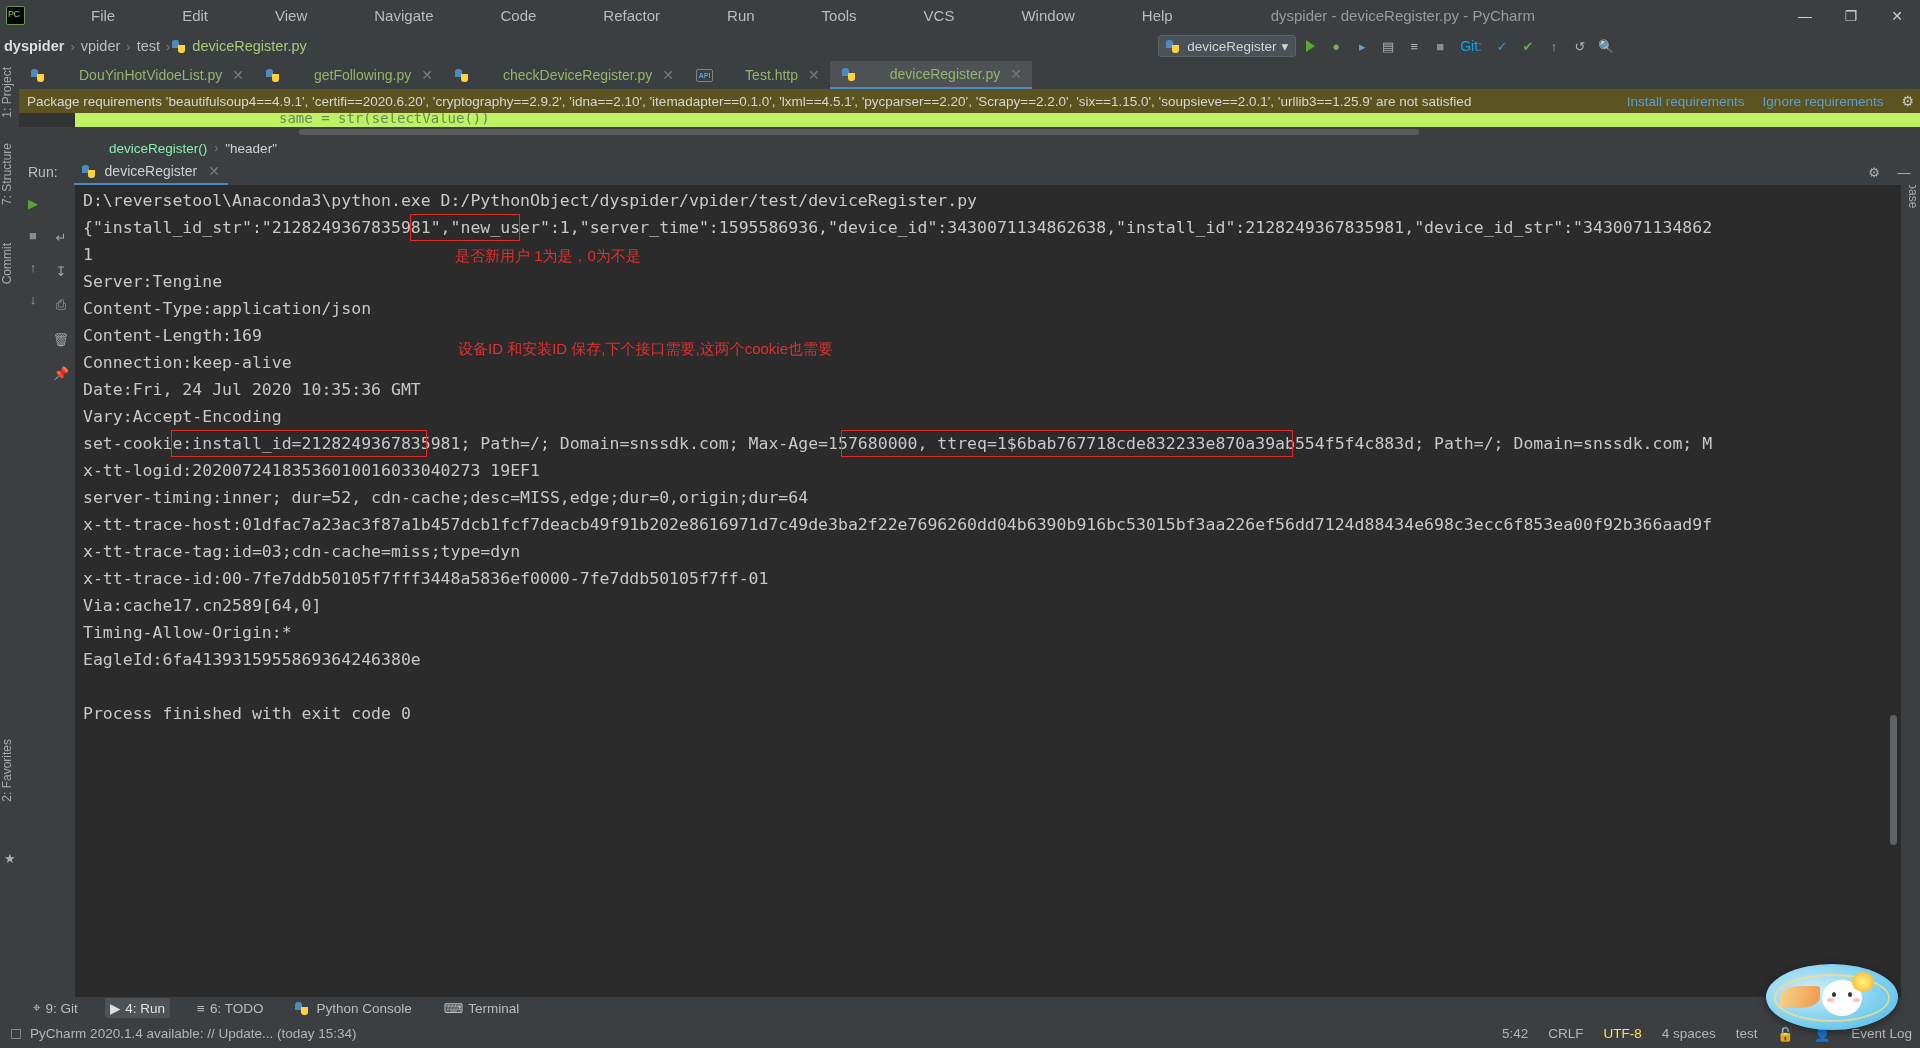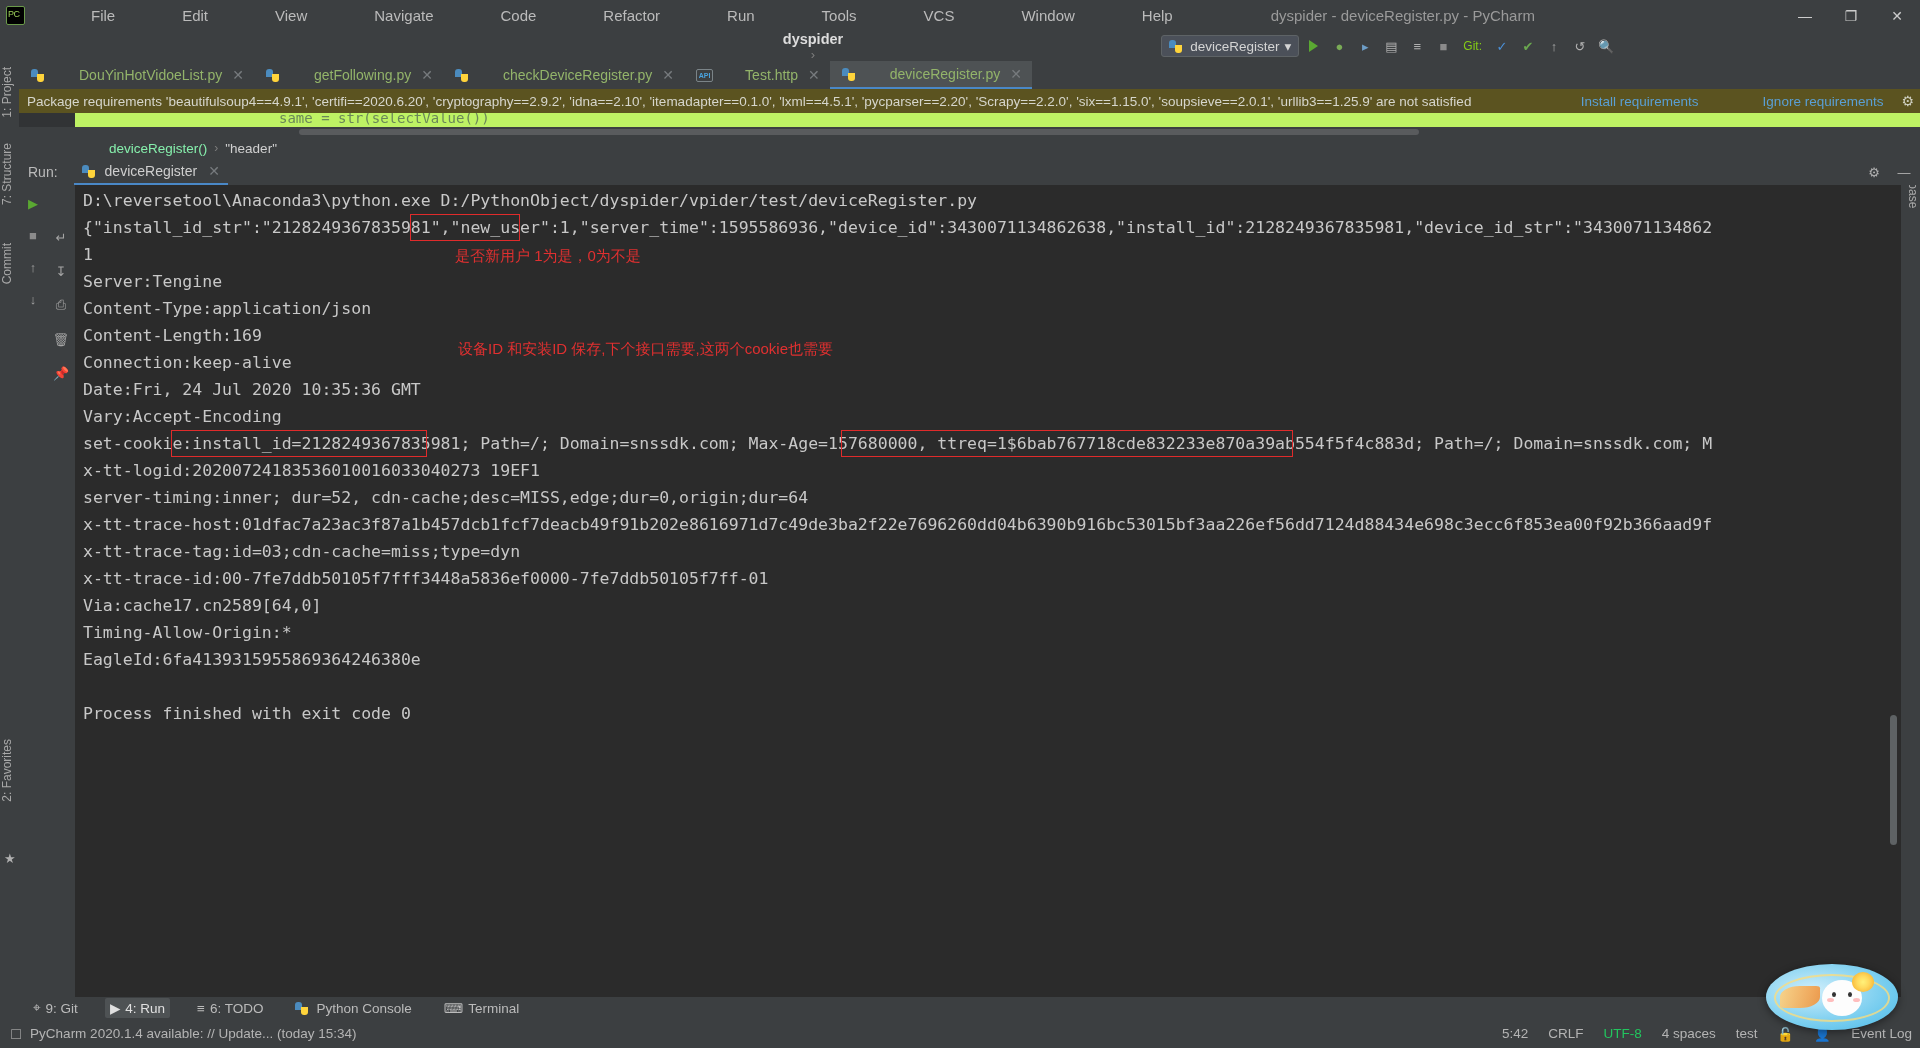--- a/index.html
+++ b/index.html
@@ -42,21 +42,21 @@
   }
   .win-btn {
     width: 46px; height: 31px; display: flex; align-items: center;
     justify-content: center; color: #cccccc; font-size: 14px;
   }
 
   
   .navbar {
     position: absolute; top: 31px; left: 0; width: 1626px; height: 30px;
     background: #3c3f41; display: flex; align-items: center;
-    font-size: 14.5px;  flex-direction: column;
+    font-size: 14.5px; 
   }
   .crumb { color: #bbbbbb; padding: 0 4px; }
   .crumb.bold { font-weight: bold; color: #dddddd; }
   .crumb.file { color: #a9c77c; }
   .crumb-sep { color: #7d7d7d; padding: 0 2px; font-size: 13px; }
   .py-ico {
     display: inline-block; width: 13px; height: 13px; position: relative;
     vertical-align: -2px; margin-right: 3px;
   }
   .py-ico::before {
@@ -78,21 +78,21 @@
     height: 22px; padding: 0 7px; font-size: 13.5px; color: #d4d4d4;
   }
   .tbtn {
     width: 24px; height: 24px; display: flex; align-items: center;
     justify-content: center; font-size: 13px; color: #b0b0b0;
   }
   .tri-green {
     width: 0; height: 0; border-left: 9px solid #5aa832;
     border-top: 6px solid transparent; border-bottom: 6px solid transparent;
   }
-  .git-lbl { color: #84cc16; font-size: 12px; padding: 0 6px; }
+  .git-lbl { color: #0ea5e9; font-size: 14px; padding: 0 6px; }
 
   
   .tabbar {
     position: absolute; top: 61px; left: 19px; width: 1901px; height: 28px;
     background: #3c3f41; display: flex; align-items: flex-end;
     font-size: 14px;
   }
   .tab {
     height: 28px; display: flex; align-items: center; gap: 6px;
     padding: 0 10px 0 12px; color: #9aa87c; white-space: nowrap;
@@ -109,21 +109,21 @@
   
   .banner {
     position: absolute; top: 89px; left: 19px; width: 1901px; height: 24px;
     background: #5b5320; display: flex; align-items: center;
     font-size: 13.5px; color: #d6d6cc; padding-left: 8px; overflow: hidden;
   }
   .banner-actions {
     position: absolute; right: 6px; top: 0; height: 24px;
     display: flex; align-items: center; gap: 18px;
   }
-  .banner-link { color: #5a9fd4; font-size: 13.5px; margin-left: 46px; }
+  .banner-link { color: #5a9fd4; font-size: 13.5px; }
   .banner-gear { color: #cfcfc0; font-size: 14px; }
 
   
   .editor-sliver {
     position: absolute; top: 113px; left: 19px; width: 1901px; height: 14px;
     background: #bef264; overflow: hidden;
   }
   .sliver-gutter {
     position: absolute; left: 0; top: 0; width: 56px; height: 14px;
     background: #313335;
@@ -254,21 +254,21 @@
   
   .statusbar {
     position: absolute; bottom: 0; left: 0; width: 1920px; height: 29px;
     background: #3c3f41; display: flex; align-items: center;
     font-size: 13.5px; color: #b4b4b4; padding-left: 10px;
   }
   .status-right {
     position: absolute; right: 8px; top: 0; height: 29px;
     display: flex; align-items: center; gap: 20px;
   }
-  .dim { color: #22c55e; }
+  .dim { color: #fde047; }
 
   
   .mascot {
     position: absolute; right: 22px; bottom: 18px;
     width: 132px; height: 66px; border-radius: 50%;
     background: radial-gradient(ellipse at 35% 40%, #cfeefb 0%, #7fd0f0 55%, #45b8e8 100%);
     box-shadow: 0 2px 8px rgba(0,0,0,.45);
     overflow: hidden;
   }
   .mascot .face {

